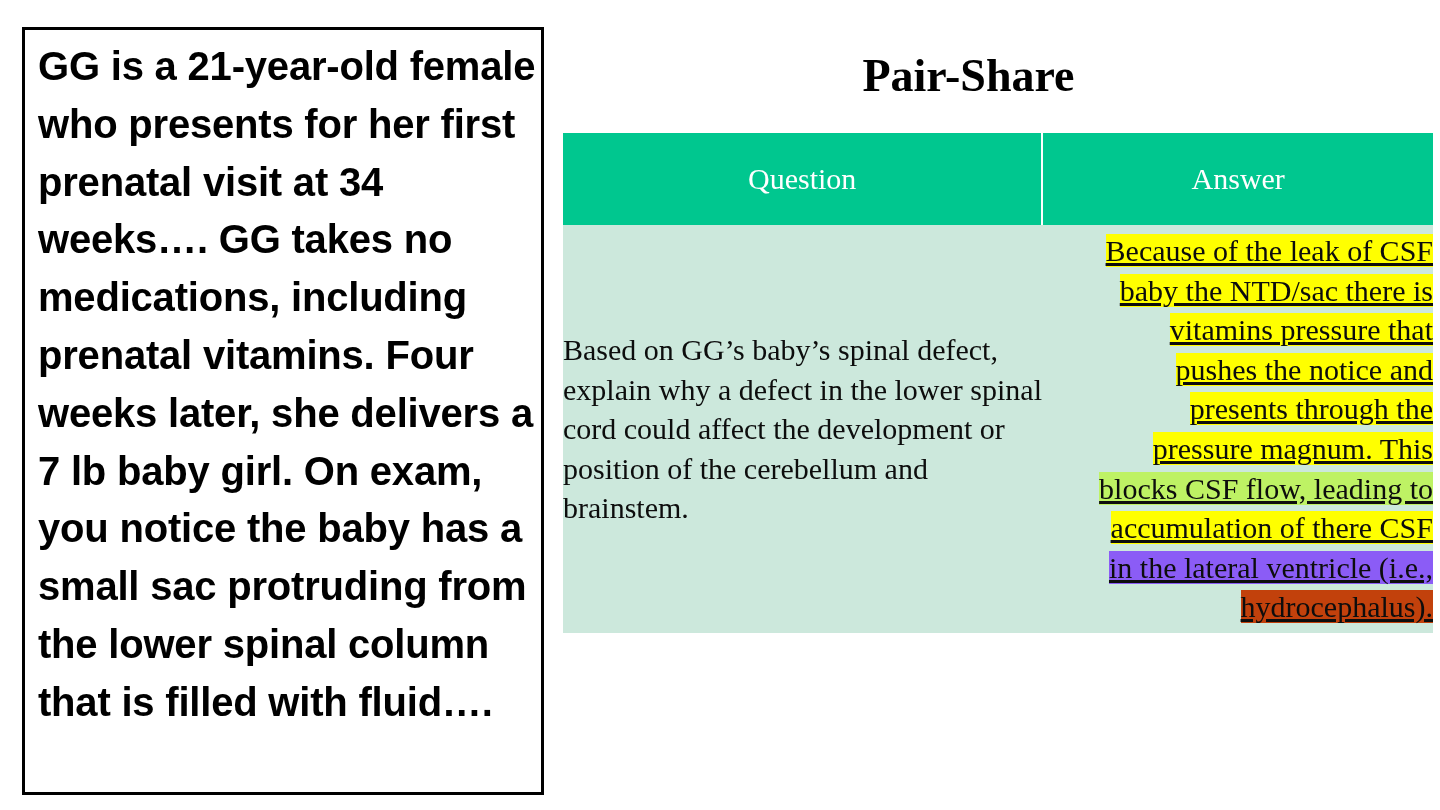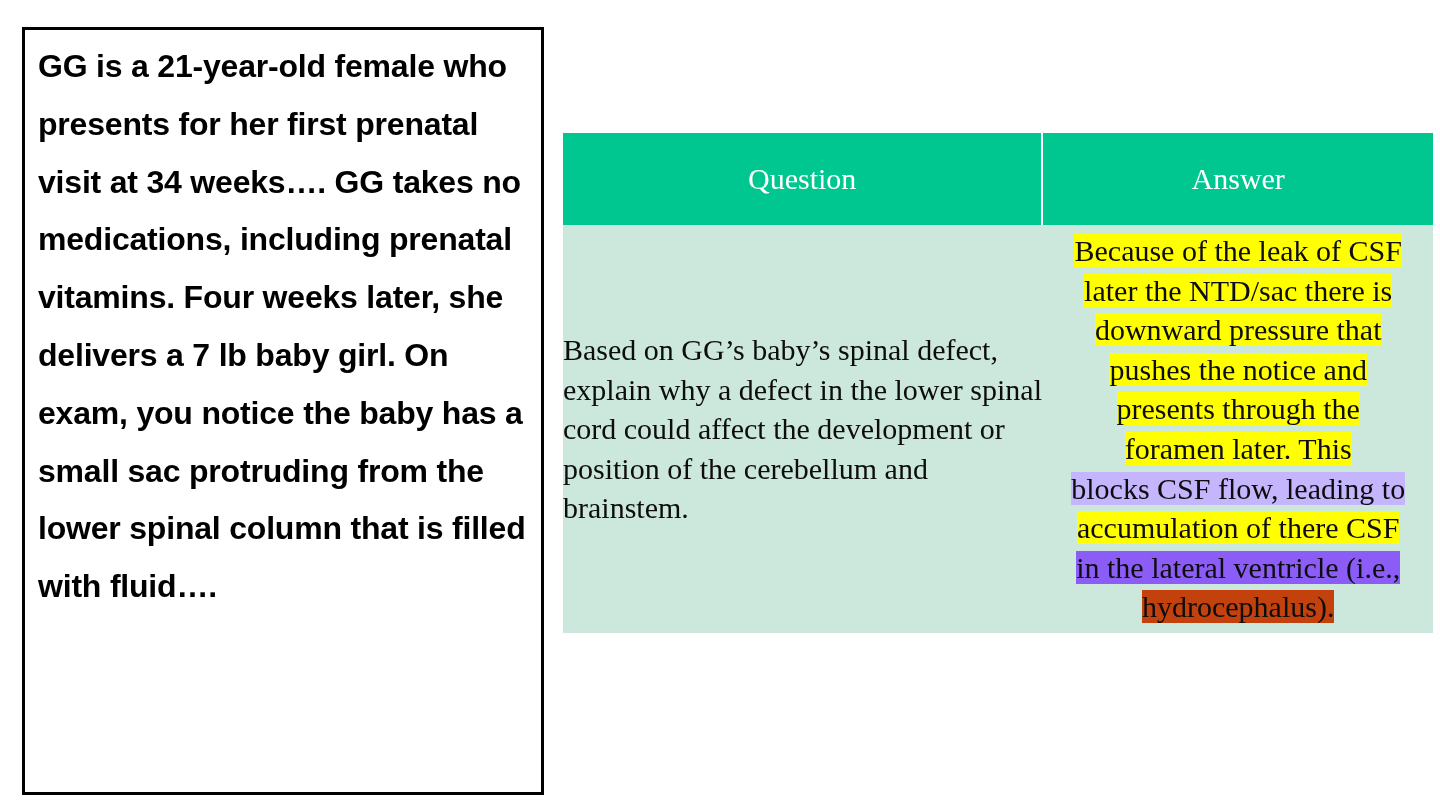--- a/index.html
+++ b/index.html
@@ -27,21 +27,21 @@
     border: 3px solid #000000;
     background: #ffffff;
   }
   #vignette-text {
     position: absolute;
     left: 13px;
     top: 8px;
     width: 500px;
     font-family: "Liberation Sans", "DejaVu Sans", sans-serif;
     font-weight: bold;
-    font-size: 32px;
+    font-size: 40px;
     line-height: 57.8px;
     color: #000000;
     letter-spacing: -0.2px;
     white-space: pre-wrap;
   }
 
   
   #right-pane {
     position: absolute;
     left: 563px;
@@ -98,23 +98,24 @@
     font-size: 30px;
     line-height: 39.6px;
     height: 408px;
     vertical-align: middle;
   }
   .body-cell.question {
     text-align: left;
     padding: 0 18px;
   }
   .body-cell.answer {
-    text-align: center;
+    text-align: right;
     vertical-align: top;
     padding: 14px 8px 0 6px;
+    text-decoration: underline;
   }
   .answer-line {
     display: block;
   }
   .answer-line > span.hl {
     background: #FFFF00;
     box-decoration-break: clone;
     -webkit-box-decoration-break: clone;
   }
   .q-text {
@@ -123,42 +124,43 @@
 </style>
 </head>
 <body style="background: rgb(255, 255, 255);">
 
 <div id="vignette-box" style="border-color: rgb(0, 0, 0);">
   <div id="vignette-text" style="color: rgb(0, 0, 0);">GG is a 21-year-old female who presents for her first prenatal visit at 34 weeks…. GG takes no medications, including prenatal vitamins. Four weeks later, she delivers a 7 lb baby girl. On exam, you notice the baby has a small sac protruding from the lower spinal column that is filled with fluid….</div>
 </div>
 
 <div id="right-pane">
 
+  <div id="slide-title">Pair-Share</div>
 
   <table id="pair-share-table">
     <thead>
       <tr>
         <th class="th-cell first" style="width: 437px; background: rgb(0, 199, 143); color: rgb(255, 255, 255);">Question</th>
         <th class="th-cell" style="width: 356px; background: rgb(0, 199, 143); color: rgb(255, 255, 255);">Answer</th>
       </tr>
     </thead>
     <tbody>
       <tr>
         <td class="body-cell question" style="background: rgb(204, 232, 220);">
           <span class="q-text">Based on GG’s baby’s spinal defect, explain why a defect in the lower spinal cord could affect the development or position of the cerebellum and brainstem.</span>
         </td>
         <td class="body-cell answer" style="background: rgb(204, 232, 220);">
           <div id="answer-lines">
               <span class="answer-line"><span class="hl" style="background: rgb(255, 255, 0);">Because of the leak of CSF</span></span>
-              <span class="answer-line"><span class="hl" style="background: rgb(255, 255, 0);">later the NTD/sac there is</span></span>
-              <span class="answer-line"><span class="hl" style="background: rgb(255, 255, 0);">downward pressure that</span></span>
+              <span class="answer-line"><span class="hl" style="background: rgb(255, 255, 0);">baby the NTD/sac there is</span></span>
+              <span class="answer-line"><span class="hl" style="background: rgb(255, 255, 0);">vitamins pressure that</span></span>
               <span class="answer-line"><span class="hl" style="background: rgb(255, 255, 0);">pushes the notice and</span></span>
               <span class="answer-line"><span class="hl" style="background: rgb(255, 255, 0);">presents through the</span></span>
-              <span class="answer-line"><span class="hl" style="background: rgb(255, 255, 0);">foramen later. This</span></span>
-              <span class="answer-line"><span class="hl" style="background: #c4b5fd;">blocks CSF flow, leading to</span></span>
+              <span class="answer-line"><span class="hl" style="background: rgb(255, 255, 0);">pressure magnum. This</span></span>
+              <span class="answer-line"><span class="hl" style="background: #bef264;">blocks CSF flow, leading to</span></span>
               <span class="answer-line"><span class="hl" style="background: rgb(255, 255, 0);">accumulation of there CSF</span></span>
               <span class="answer-line"><span class="hl" style="background: #8b5cf6;">in the lateral ventricle (i.e.,</span></span>
               <span class="answer-line"><span class="hl" style="background: #c2410c;">hydrocephalus).</span></span>
             </div>
         </td>
       </tr>
     </tbody>
   </table>
 
 </div>

